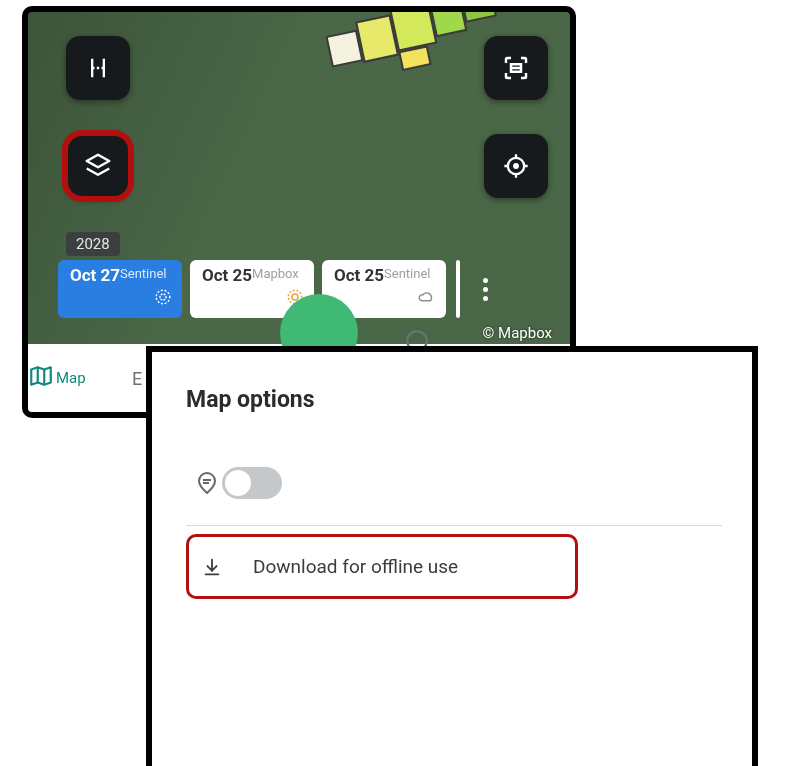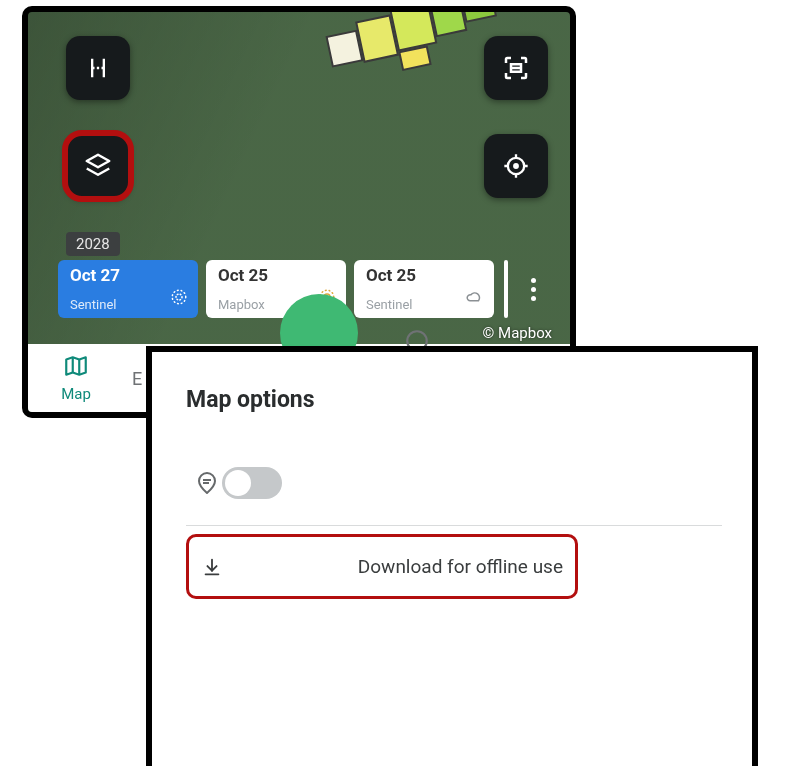--- a/index.html
+++ b/index.html
@@ -76,26 +76,26 @@
   .date-strip {
     position: absolute;
     left: 30px;
     top: 248px;
     height: 58px;
     display: flex;
     gap: 8px;
     align-items: stretch;
   }
   .date-card {
-    width: 140px;
+    width: 124px;
     border-radius: 6px;
     padding: 6px 10px 6px 12px;
     display: flex;
-    flex-direction: column;
-    justify-content: space-between;
+    flex-direction: row;
+    justify-content: flex-start;
     position: relative;
   }
   .date-card.selected { background: #2a7de1; color: #fff; }
   .date-card.unselected { background: #fff; color: #444; }
   .date-card .d-date { font-weight: 700; font-size: 17px; line-height: 1.1; }
   .date-card.selected .d-date { color: #fff; }
   .date-card.unselected .d-date { color: #333; }
   .date-card .d-src { font-size: 13px; }
   .date-card.selected .d-src { color: #dfeaf9; }
   .date-card.unselected .d-src { color: #9aa0a5; }
@@ -138,21 +138,21 @@
     position: absolute;
     left: 0; right: 0; bottom: 0;
     height: 68px;
     background: #fff;
     display: flex;
     align-items: center;
   }
   .nav-item {
     width: 96px;
     display: flex;
-    flex-direction: column;
+    flex-direction: row;
     align-items: center;
     gap: 2px;
     color: #0f8a7a;
   }
   .nav-item .nav-label { font-size: 15px; }
   .nav-cut { color: #6f7275; font-size: 18px; padding-left: 8px; }
 
   .green-fab {
     position: absolute;
     left: 252px;
@@ -226,21 +226,20 @@
     border-radius: 50%;
   }
   .download-row-wrap {
     display: flex;
     align-items: center;
     padding: 18px 12px 18px 8px;
     border: 3px solid #b30f0f;
     border-radius: 10px;
     width: 392px;
     margin-top: 8px;
-    text-align: right;
   }
 </style>
 </head>
 <body>
 
 <div class="map-card">
 
   <svg class="fields-shape" viewBox="0 0 200 80">
     <g stroke="#3a3a3a" stroke-width="2">
       <rect x="10" y="24" width="30" height="30" fill="#f4f2df"></rect>

